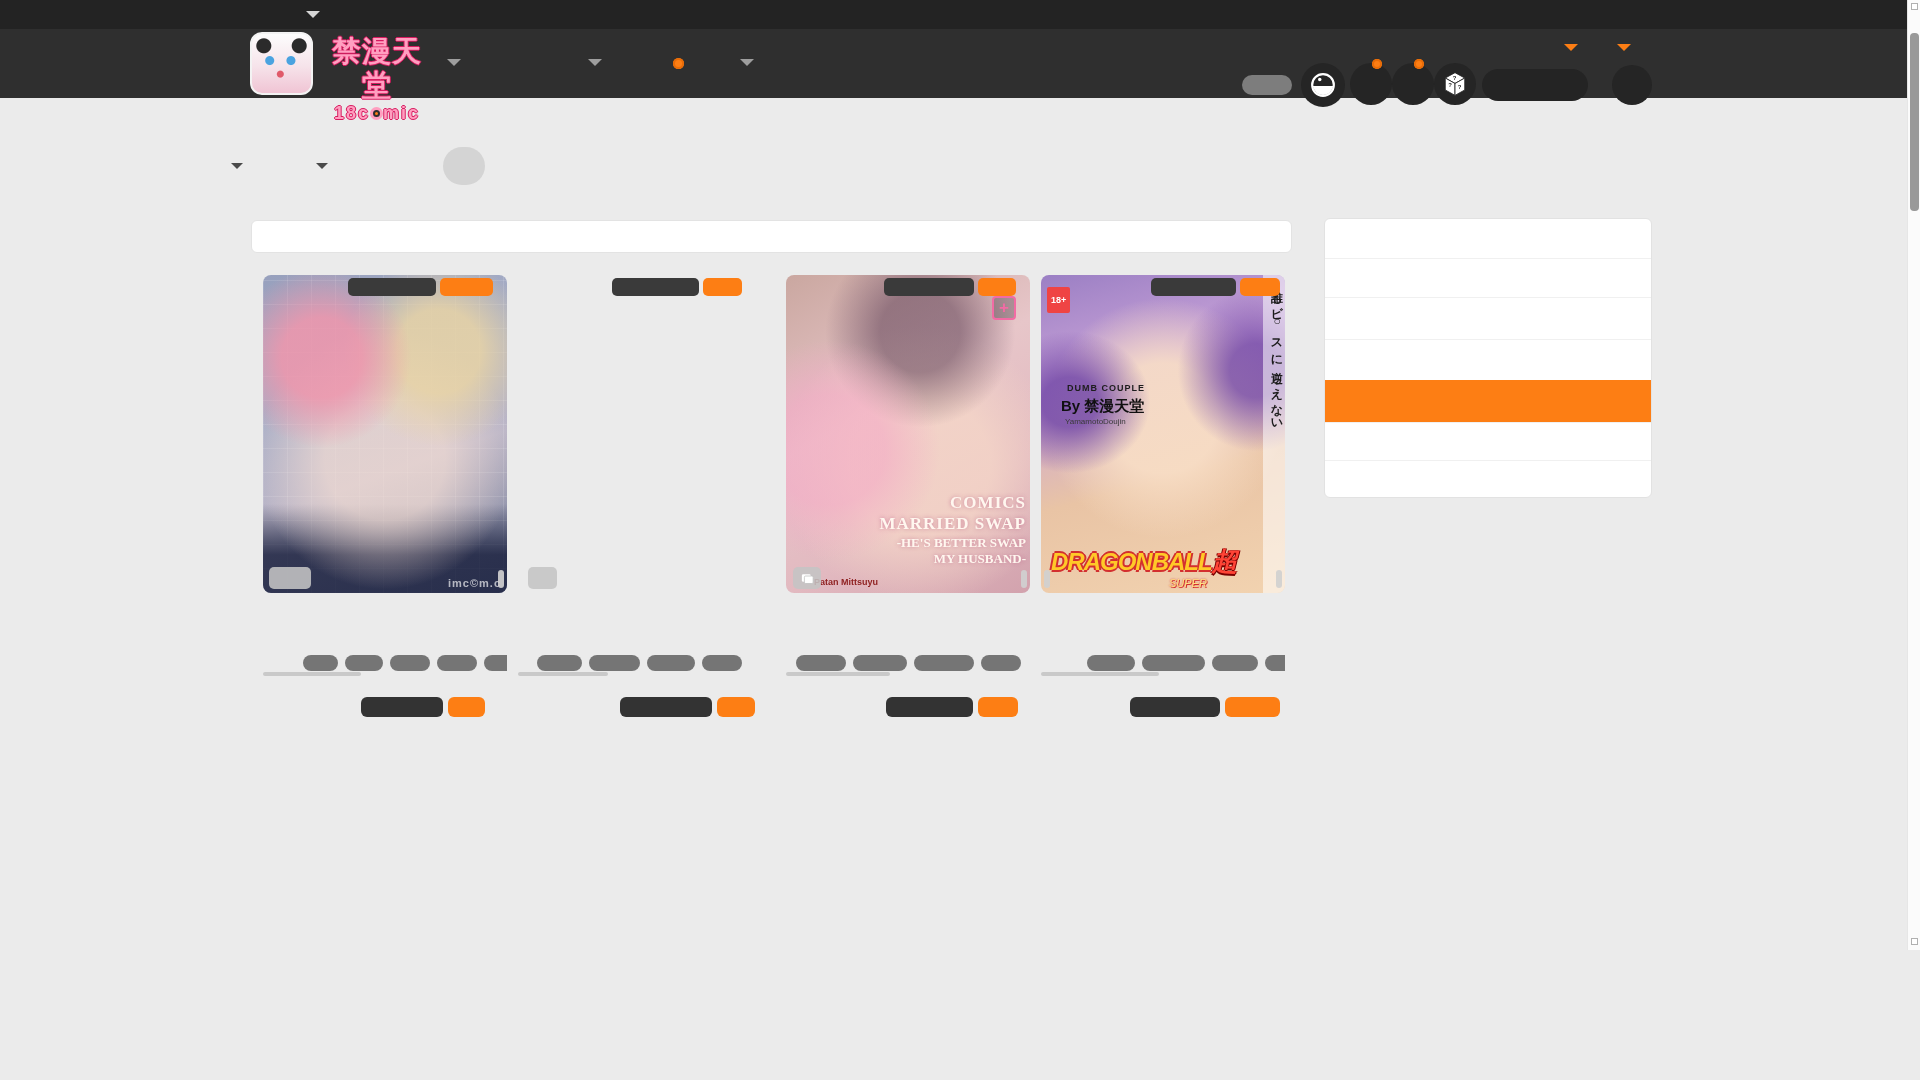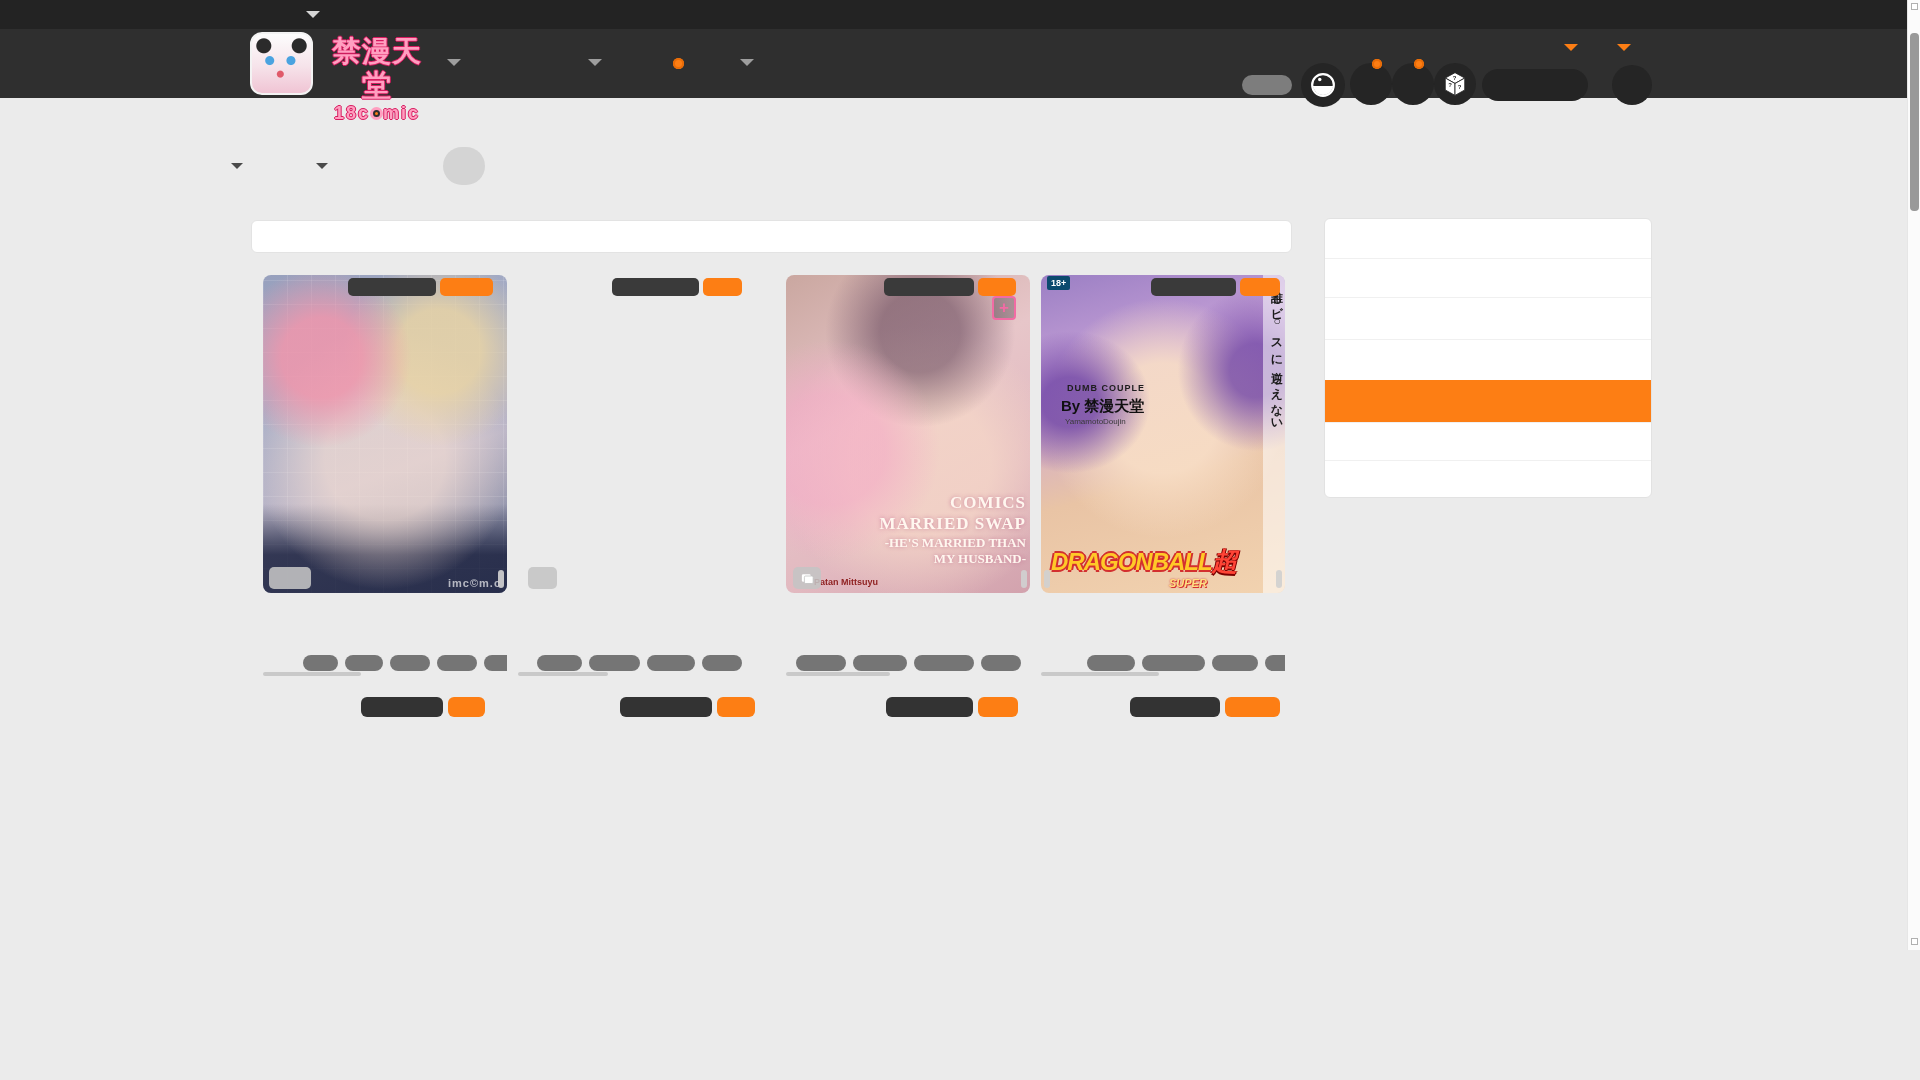--- a/index.html
+++ b/index.html
@@ -100,31 +100,31 @@
   .couple-author { position:absolute; left:28px; bottom:6px; font-size:9px; font-weight:bold;
     color:#8e1f1f; }
   .fav-btn { position:absolute; top:21px; right:14px; width:24px; height:24px; border-radius:4px;
     border:2px solid #f26ba4; color:#f26ba4; background:rgba(60,50,60,.35);
     font-size:17px; font-weight:bold; line-height:19px; text-align:center; cursor:pointer; }
   .cover-db { width:100%; height:100%; background:
       radial-gradient(ellipse at 12% 40%, rgba(116,74,168,.85) 0 28px, transparent 80px),
       radial-gradient(ellipse at 88% 30%, rgba(116,74,168,.8) 0 26px, transparent 78px),
       radial-gradient(circle at 50% 45%, rgba(248,222,198,.9) 0 55px, transparent 120px),
       linear-gradient(165deg,#9b7fc4 0%,#c9a3d8 30%,#e9c4a5 62%,#f2d3b0 100%); }
-  .db-r18 { position:absolute; left:6px; top:1px; background:#0c4a6e; color:#fff; font-size:9px;
-    font-weight:bold; padding:2px 4px; border-radius:2px; }
+  .db-r18 { position:absolute; left:6px; top:12px; background:#ef4444; color:#fff; font-size:9px;
+    font-weight:bold; padding:8px 4px; border-radius:2px; }
   .db-comics { position:absolute; left:26px; top:108px; font-size:9px; font-weight:bold;
     color:#1d1d1d; letter-spacing:1px; }
   .db-by { position:absolute; left:20px; top:122px; font-size:15px; font-weight:bold; color:#101010; }
   .db-circle { position:absolute; left:24px; top:142px; font-size:8px; color:#3a3a3a; }
   .db-logo { position:absolute; left:10px; bottom:14px; font-style:italic; font-weight:bold;
     font-size:24px; letter-spacing:-1px; color:#ffc928;
     text-shadow:-2px 0 #d32f2f,2px 0 #d32f2f,0 -2px #d32f2f,0 2px #d32f2f; }
   .db-cho { color:#ff4436; font-size:26px; text-shadow:-1px 0 #7a0000,1px 0 #7a0000,0 2px #7a0000; }
-  .db-super { position:absolute; left:128px; bottom:4px; font-size:11px; font-weight:bold;
+  .db-super { position:absolute; left:128px; bottom:4px; font-size:11px; font-weight:normal;
     font-style:italic; color:#ffe082; text-shadow:0 0 2px #d32f2f,1px 1px 0 #d32f2f; }
   .db-vert { position:absolute; right:0; top:0; height:100%; width:22px;
     background:rgba(255,255,255,.55); writing-mode:vertical-rl; font-size:12px; font-weight:bold;
     color:#1c1c1c; padding-top:6px; letter-spacing:2px; }
 
   .badges { position:absolute; top:3px; height:18px; display:flex; gap:4px; }
   .badge { height:18px; border-radius:5px; cursor:pointer; }
   .badge.dark { background:#3a3a3a; }
   .badge.orange { background:#fd7e14; }
 
@@ -280,21 +280,21 @@
     </div>
   <span class="chip" style="left: 10px; width: 29px;"></span>
     </article>
 
   <article class="card" style="left: 786px;">
     <div class="cover">
         <div class="cover-couple"></div>
         <div class="couple-title">
           <div class="big">COMICS</div>
           <div class="big">MARRIED SWAP</div>
-          <div class="small">-HE'S MARRIED THAN</div>
+          <div class="small">-HE'S BETTER SWAP</div>
           <div class="small">MY HUSBAND-</div>
         </div>
         <div class="couple-author">Patan Mittsuyu</div>
       </div>
     <div class="badges" style="right: 14px;">
       <span class="badge dark" style="width: 90px;"></span>
       <span class="badge orange" style="width: 38px;"></span>
     </div>
     <div class="tags" style="padding-left: 10px;">
         <span class="tag" style="width: 50px;"></span>

